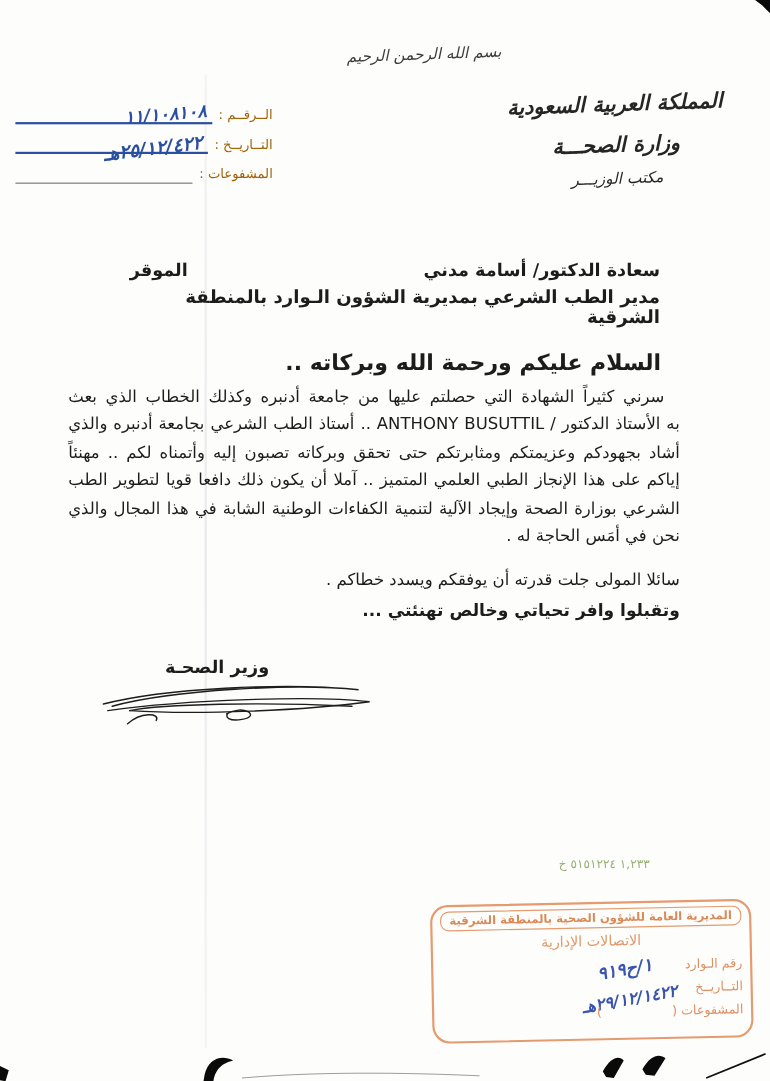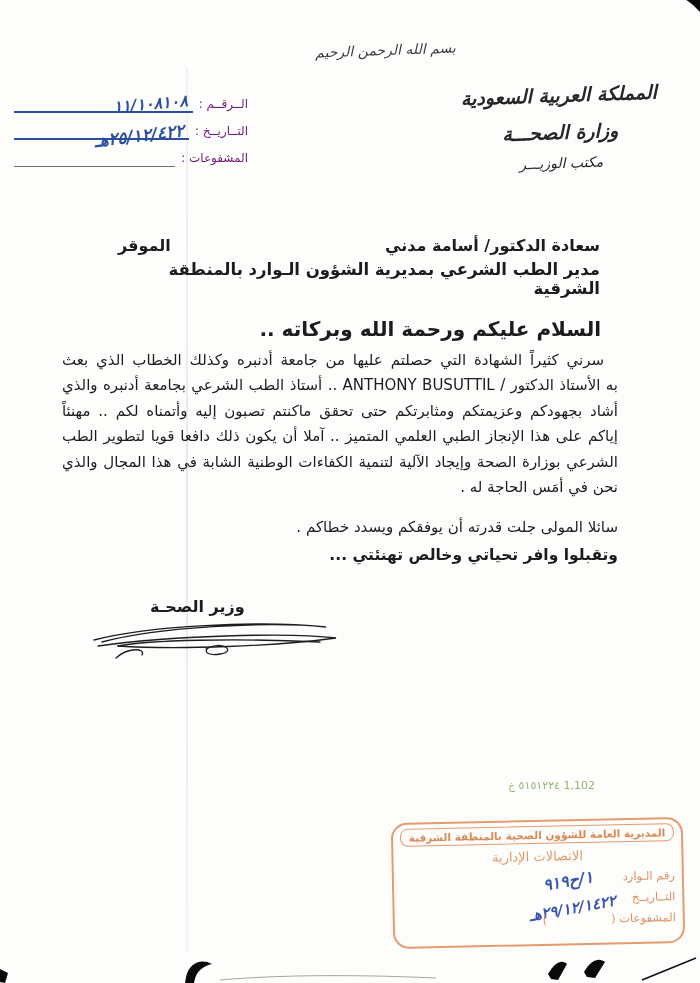--- a/index.html
+++ b/index.html
@@ -17,21 +17,21 @@
     font-size:14px; font-style:italic; color:#3c3c3c; transform:rotate(-2deg); direction:rtl; }
 
   .letterhead { position:absolute; top:84px; right:16px; width:248px; text-align:center;
     direction:rtl; color:#262626; transform:rotate(-2deg); }
   .lh-country { font-size:19px; font-weight:bold; font-style:italic; letter-spacing:.5px; }
   .lh-ministry { font-size:19px; font-weight:bold; font-style:italic; margin-top:15px; }
   .lh-office { font-size:14px; font-style:italic; margin-top:12px; }
 
   .refblock { position:absolute; top:86px; left:14px; width:234px; direction:rtl; }
   .ref-row { display:flex; align-items:flex-end; gap:6px; height:27px; }
-  .ref-label { font-size:12px; color:#701a75; white-space:nowrap; padding-bottom:2px; }
+  .ref-label { font-size:12px; color:#a16207; white-space:nowrap; padding-bottom:2px; }
   .ref-line { flex:1; position:relative; height:100%; }
   .ref-line.ink { border-bottom:2px solid #2b4fa0; }
   .ref-line.plain { border-bottom:1.5px solid #6f6f6f; }
   .hw { position:absolute; right:4px; bottom:1px; color:#2b4fa0; font-size:16px; font-weight:bold;
     font-style:italic; transform:rotate(-5deg); transform-origin:right bottom; white-space:nowrap; direction:rtl; }
   .hw-date { font-size:17px; transform:rotate(-7deg); bottom:-2px; }
 
   .recipient { position:absolute; top:236px; left:118px; width:482px; direction:rtl; font-weight:bold; }
   .recip-row1 { display:flex; justify-content:space-between; font-size:16px; }
   .recip-row2 { margin-top:5px; font-size:16.5px; }
@@ -110,21 +110,21 @@
     </div>
     <div class="recip-row2">مدير الطب الشرعي بمديرية الشؤون الـوارد بالمنطقة الشرقية</div>
   </div>
 
   <div class="greeting">السلام عليكم ورحمة الله وبركاته ..</div>
 
   <div class="body-block">
     <div class="body-list">
         <div class="body-line">سرني كثيراً  الشهادة التي حصلتم عليها من جامعة أدنبره وكذلك الخطاب الذي بعث</div>
         <div class="body-line">به الأستاذ الدكتور /  ANTHONY BUSUTTIL  .. أستاذ الطب الشرعي بجامعة أدنبره والذي</div>
-        <div class="body-line">أشاد بجهودكم وعزيمتكم ومثابرتكم حتى تحقق ماكنتم تصبون إليه وأتمناه لكم .. مهنئاً</div>
+        <div class="body-line">أشاد بجهودكم وعزيمتكم ومثابرتكم حتى تحقق وبركاته تصبون إليه وأتمناه لكم .. مهنئاً</div>
         <div class="body-line">إياكم على هذا الإنجاز الطبي العلمي المتميز ..  آملا أن يكون ذلك دافعا قويا لتطوير الطب</div>
         <div class="body-line">الشرعي بوزارة الصحة وإيجاد الآلية لتنمية الكفاءات الوطنية الشابة في هذا المجال والذي</div>
         <div class="body-line">نحن في أمَس الحاجة له .</div>
       </div>
     <div class="prayer">سائلا المولى جلت قدرته أن يوفقكم ويسدد خطاكم .</div>
     <div class="closing">وتقبلوا وافر تحياتي وخالص تهنئتي ...</div>
   </div>
 
   <div class="minister-title">وزير الصحـة</div>
 
@@ -132,21 +132,21 @@
     <g fill="none" stroke="#1d1d1d" stroke-width="1.3" stroke-linecap="round">
       <path d="M6,28 C60,14 170,8 238,15 C180,9 70,15 14,30"></path>
       <path d="M10,34 C80,24 200,20 248,26 C190,34 90,38 30,34"></path>
       <path d="M30,34 C60,28 150,26 232,30"></path>
       <path d="M118,37 C133,28 150,39 132,42 C121,44 115,40 120,36"></path>
       <path d="M28,46 C40,35 58,36 54,43"></path>
     </g>
   </svg>
 
 
-  <div class="serial">1,102  ٥١٥١٢٢٤  خ</div>
+  <div class="serial">١,٢٣٣  ٥١٥١٢٢٤  خ</div>
 
   <div class="stamp">
     <div class="stamp-title">المديرية العامة للشؤون الصحية بالمنطقة الشرقية</div>
     <div class="stamp-sub">الاتصالات الإدارية</div>
     <div class="stamp-row">
       <span>رقم الـوارد</span>
       <span class="dots"></span>
       <span class="stamp-hw hw-in">١/ح٩١٩</span>
     </div>
     <div class="stamp-row">

